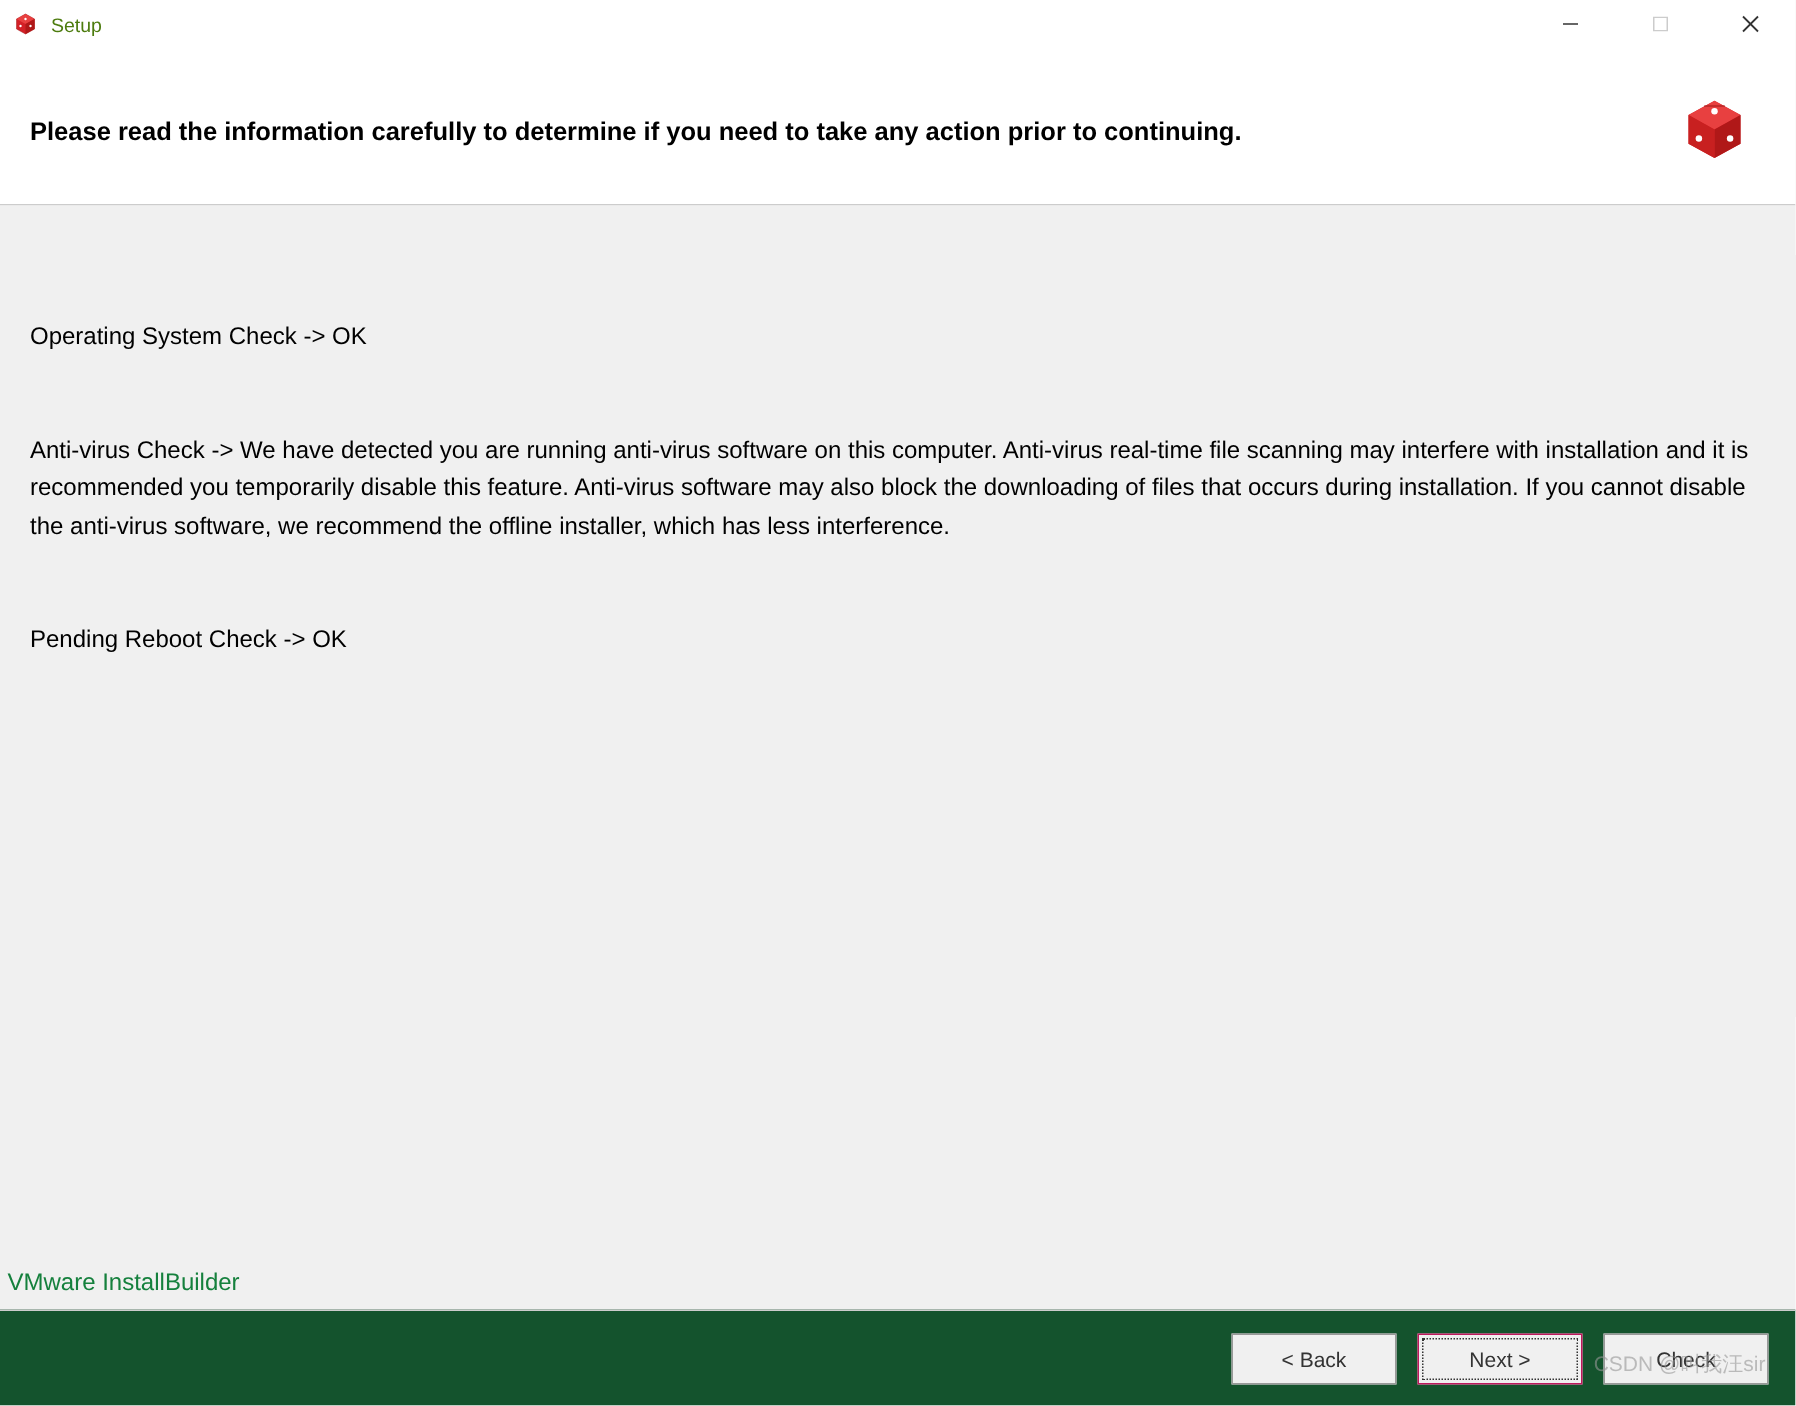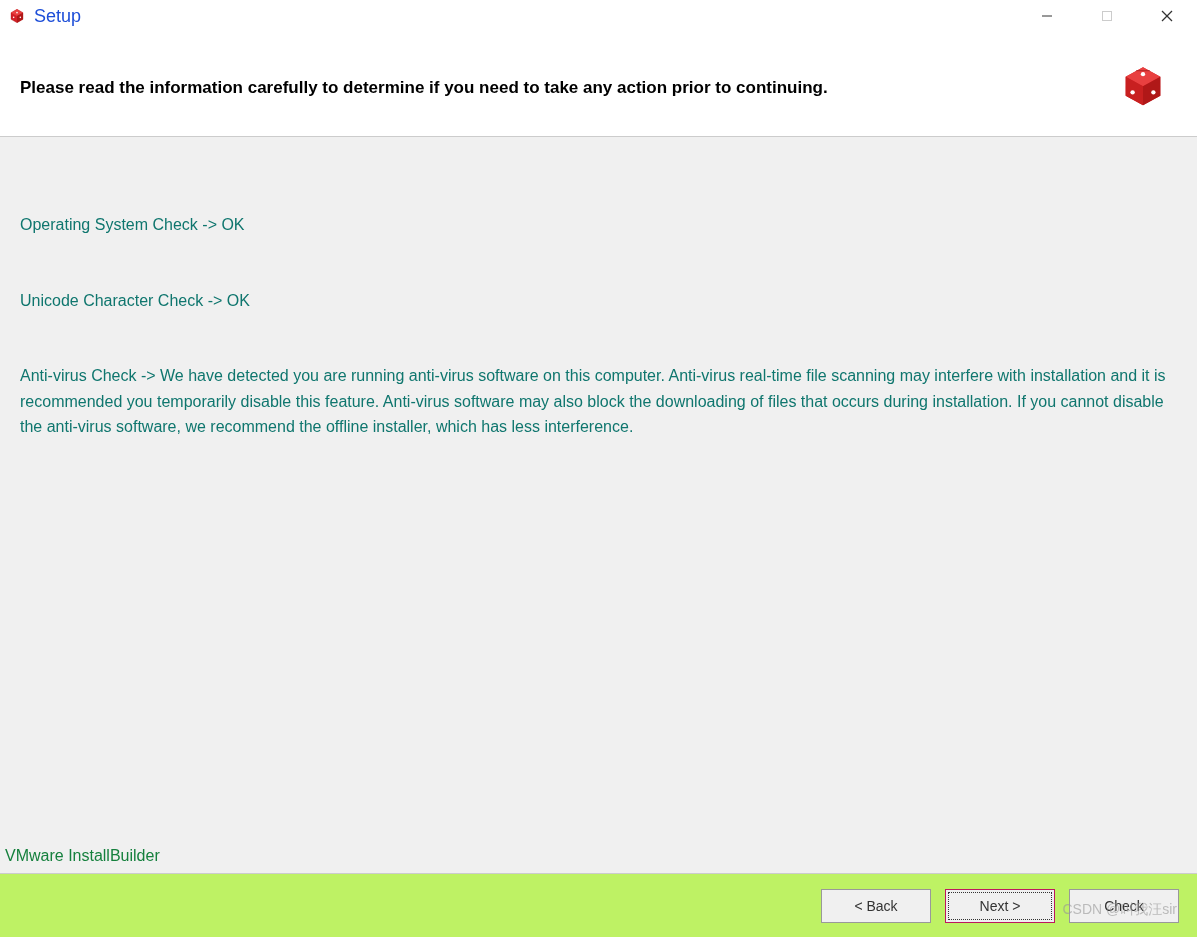--- a/index.html
+++ b/index.html
@@ -28,22 +28,22 @@
     .titlebar-icon {
       width: 18px;
       height: 18px;
       margin-right: 8px;
       display: flex;
       align-items: center;
       justify-content: center;
     }
     
     .titlebar-title {
-      font-size: 18px;
-      color: #1d4ed8;
+      font-size: 13px;
+      color: #4d7c0f;
       flex: 1;
     }
     
     .window-controls {
       display: flex;
       height: 100%;
     }
     
     .window-control {
       width: 60px;
@@ -83,21 +83,21 @@
     
     .content-area {
       background: #f0f0f0;
       padding: 75px 20px 20px 20px;
       height: calc(100% - 32px - 100px - 64px);
       overflow: auto;
     }
     
     .check-item {
       font-size: 16px;
-      color: #0f766e;
+      color: #000000;
       margin-bottom: 50px;
       line-height: 1.6;
     }
     
     .footer-brand {
       position: absolute;
       bottom: 64px;
       left: 5px;
       font-size: 16px;
       color: #15803d;
@@ -105,21 +105,21 @@
       width: calc(100% - 14px);
       padding-bottom: 8px;
     }
     
     .button-bar {
       position: absolute;
       bottom: 0;
       left: 0;
       right: 0;
       height: 64px;
-      background: #bef264;
+      background: #14532d;
       border-top: 1px solid #ccc;
       display: flex;
       justify-content: flex-end;
       align-items: center;
       padding-right: 18px;
       gap: 14px;
     }
     
     .btn {
       width: 110px;
@@ -197,22 +197,22 @@
         <circle cx="-12" cy="7" r="2.5" fill="#fff"></circle>
         <circle cx="12" cy="7" r="2.5" fill="#fff"></circle>
         <line x1="-8" y1="-18" x2="8" y2="-18" stroke="#a01818" stroke-width="0.8"></line>
       </g>
     </svg>
   </div>
 </div>
 
 <div class="content-area">
   <div class="check-item">Operating System Check -&gt; OK</div>
-  <div class="check-item">Unicode Character Check -&gt;  OK</div>
   <div class="check-item">Anti-virus Check -&gt; We have detected you are running anti-virus software on this computer. Anti-virus real-time file scanning may interfere with installation and it is recommended you temporarily disable this feature. Anti-virus software may also block the downloading of files that occurs during installation. If you cannot disable the anti-virus software, we recommend the offline installer, which has less interference.</div>
+  <div class="check-item">Pending Reboot Check -&gt; OK</div>
 </div>
 
 <div class="footer-brand">VMware InstallBuilder</div>
 
 <div class="button-bar">
   <button class="btn">&lt; Back</button>
   <button class="btn primary">Next &gt;</button>
   <button class="btn">Check</button>
 </div>
 

